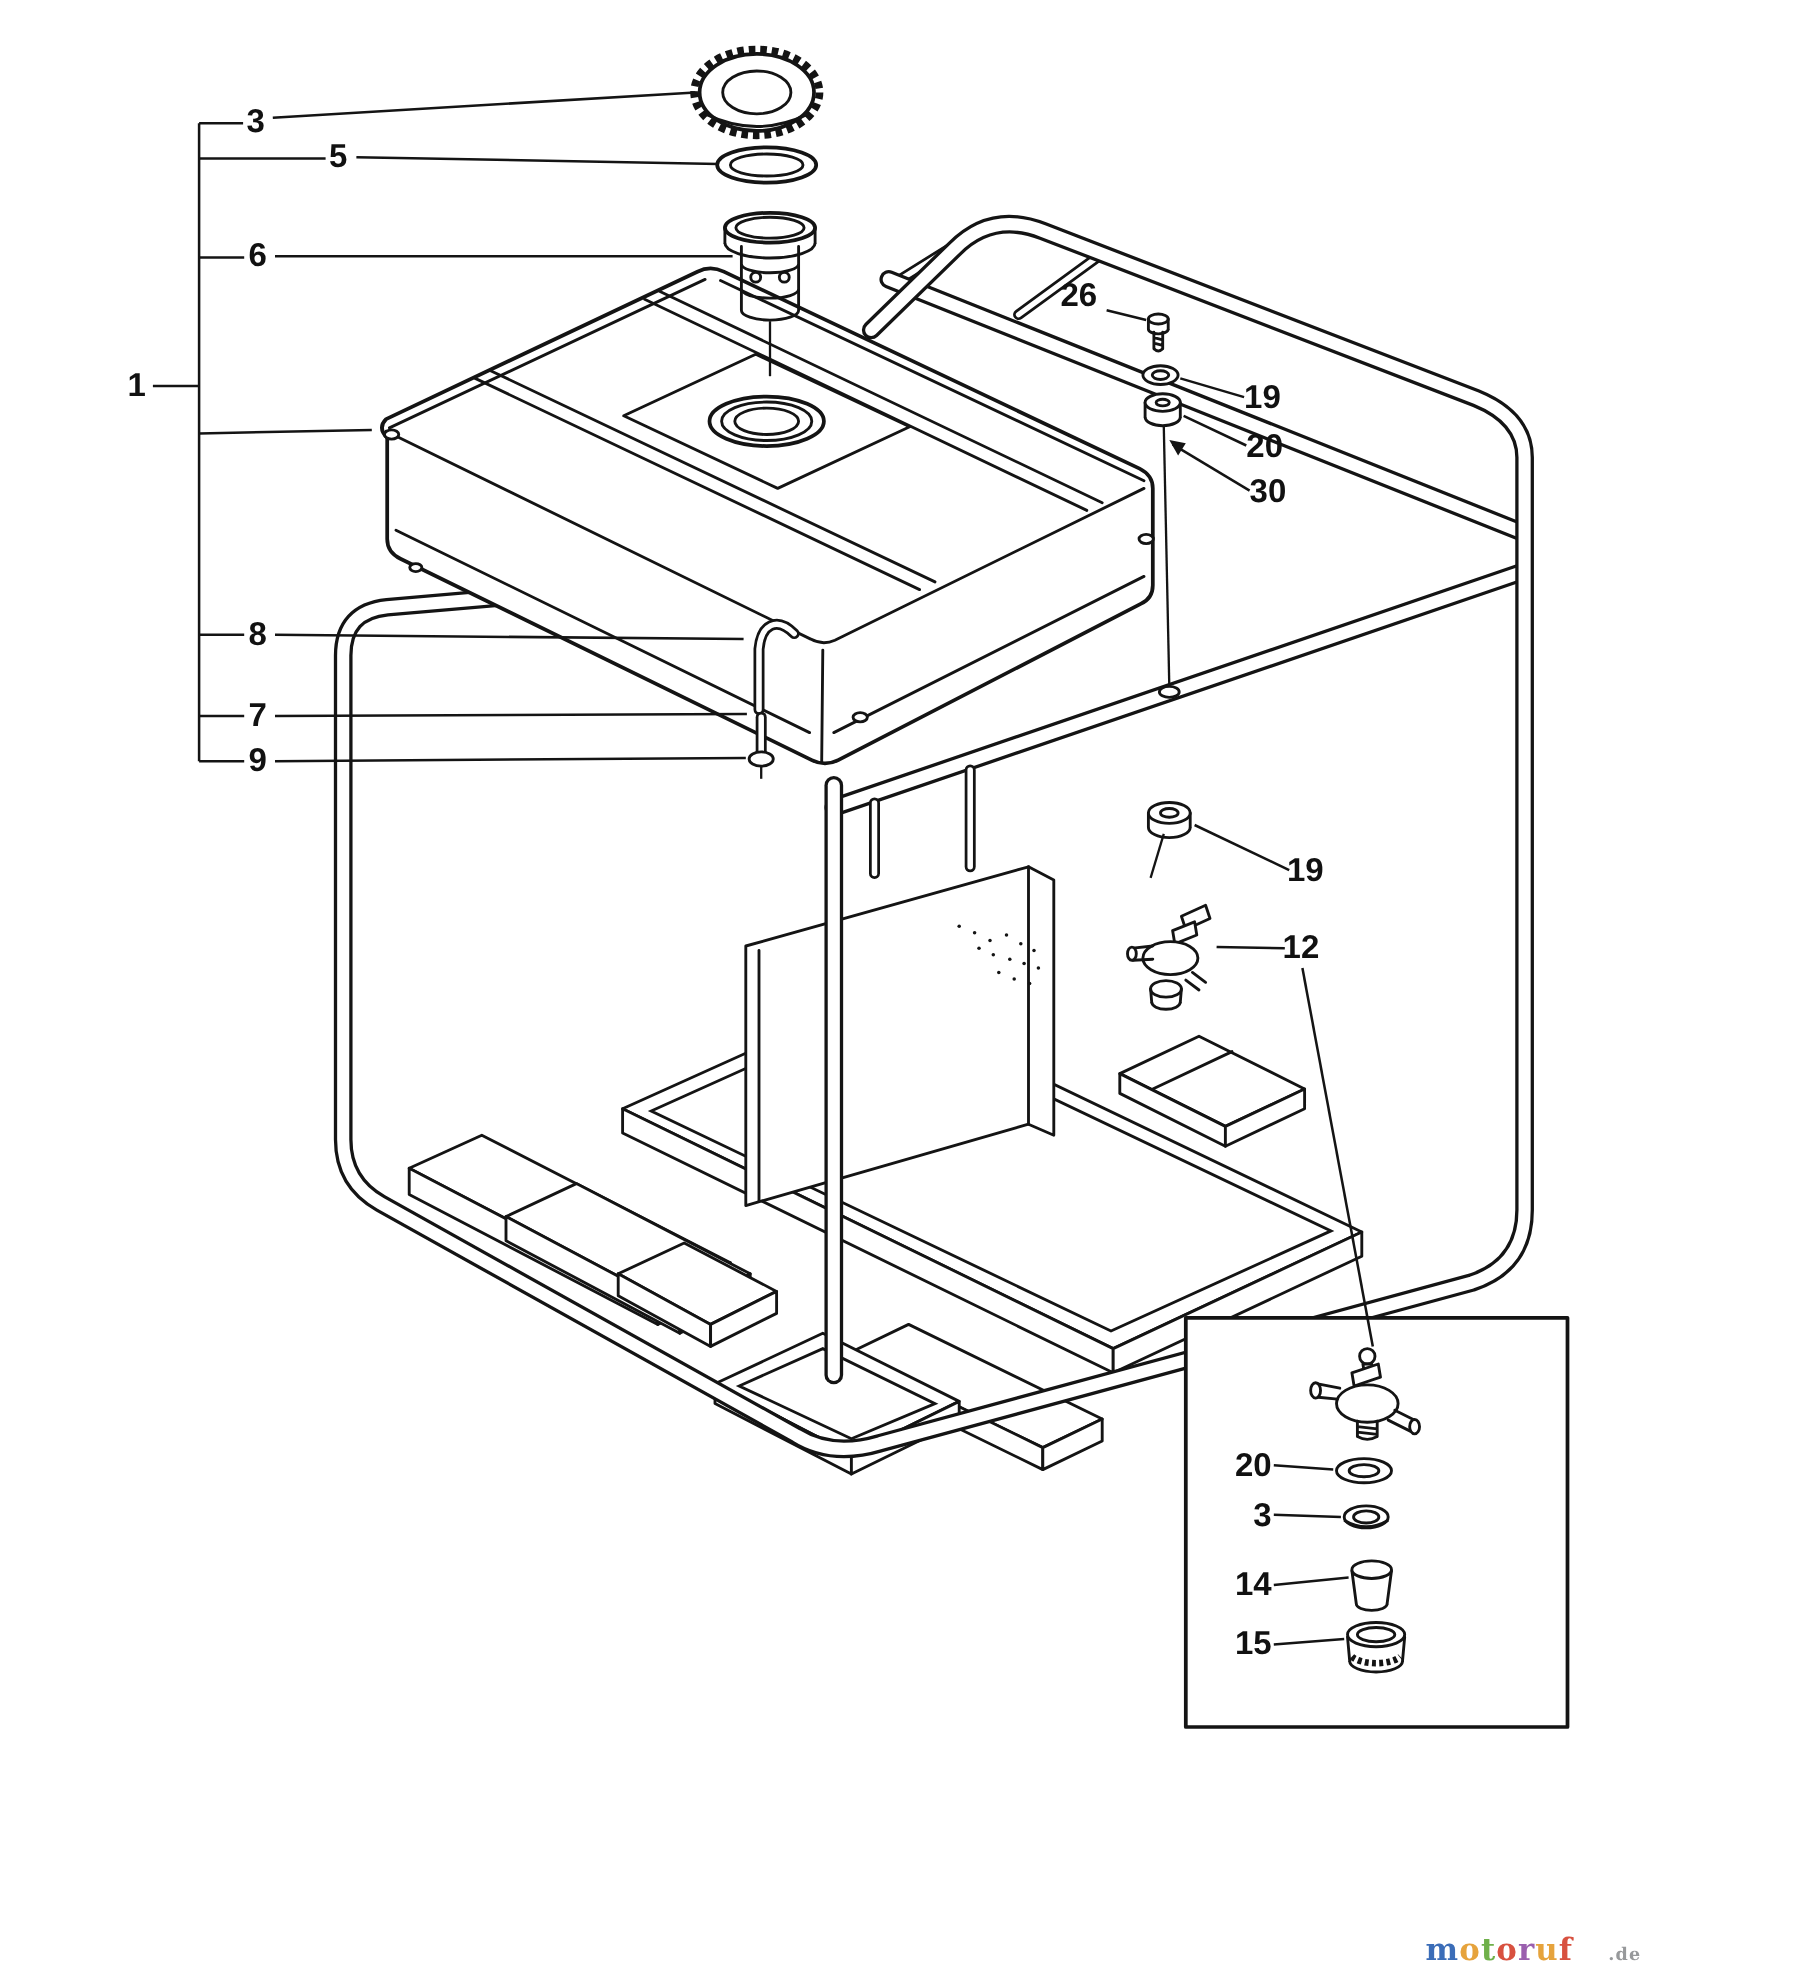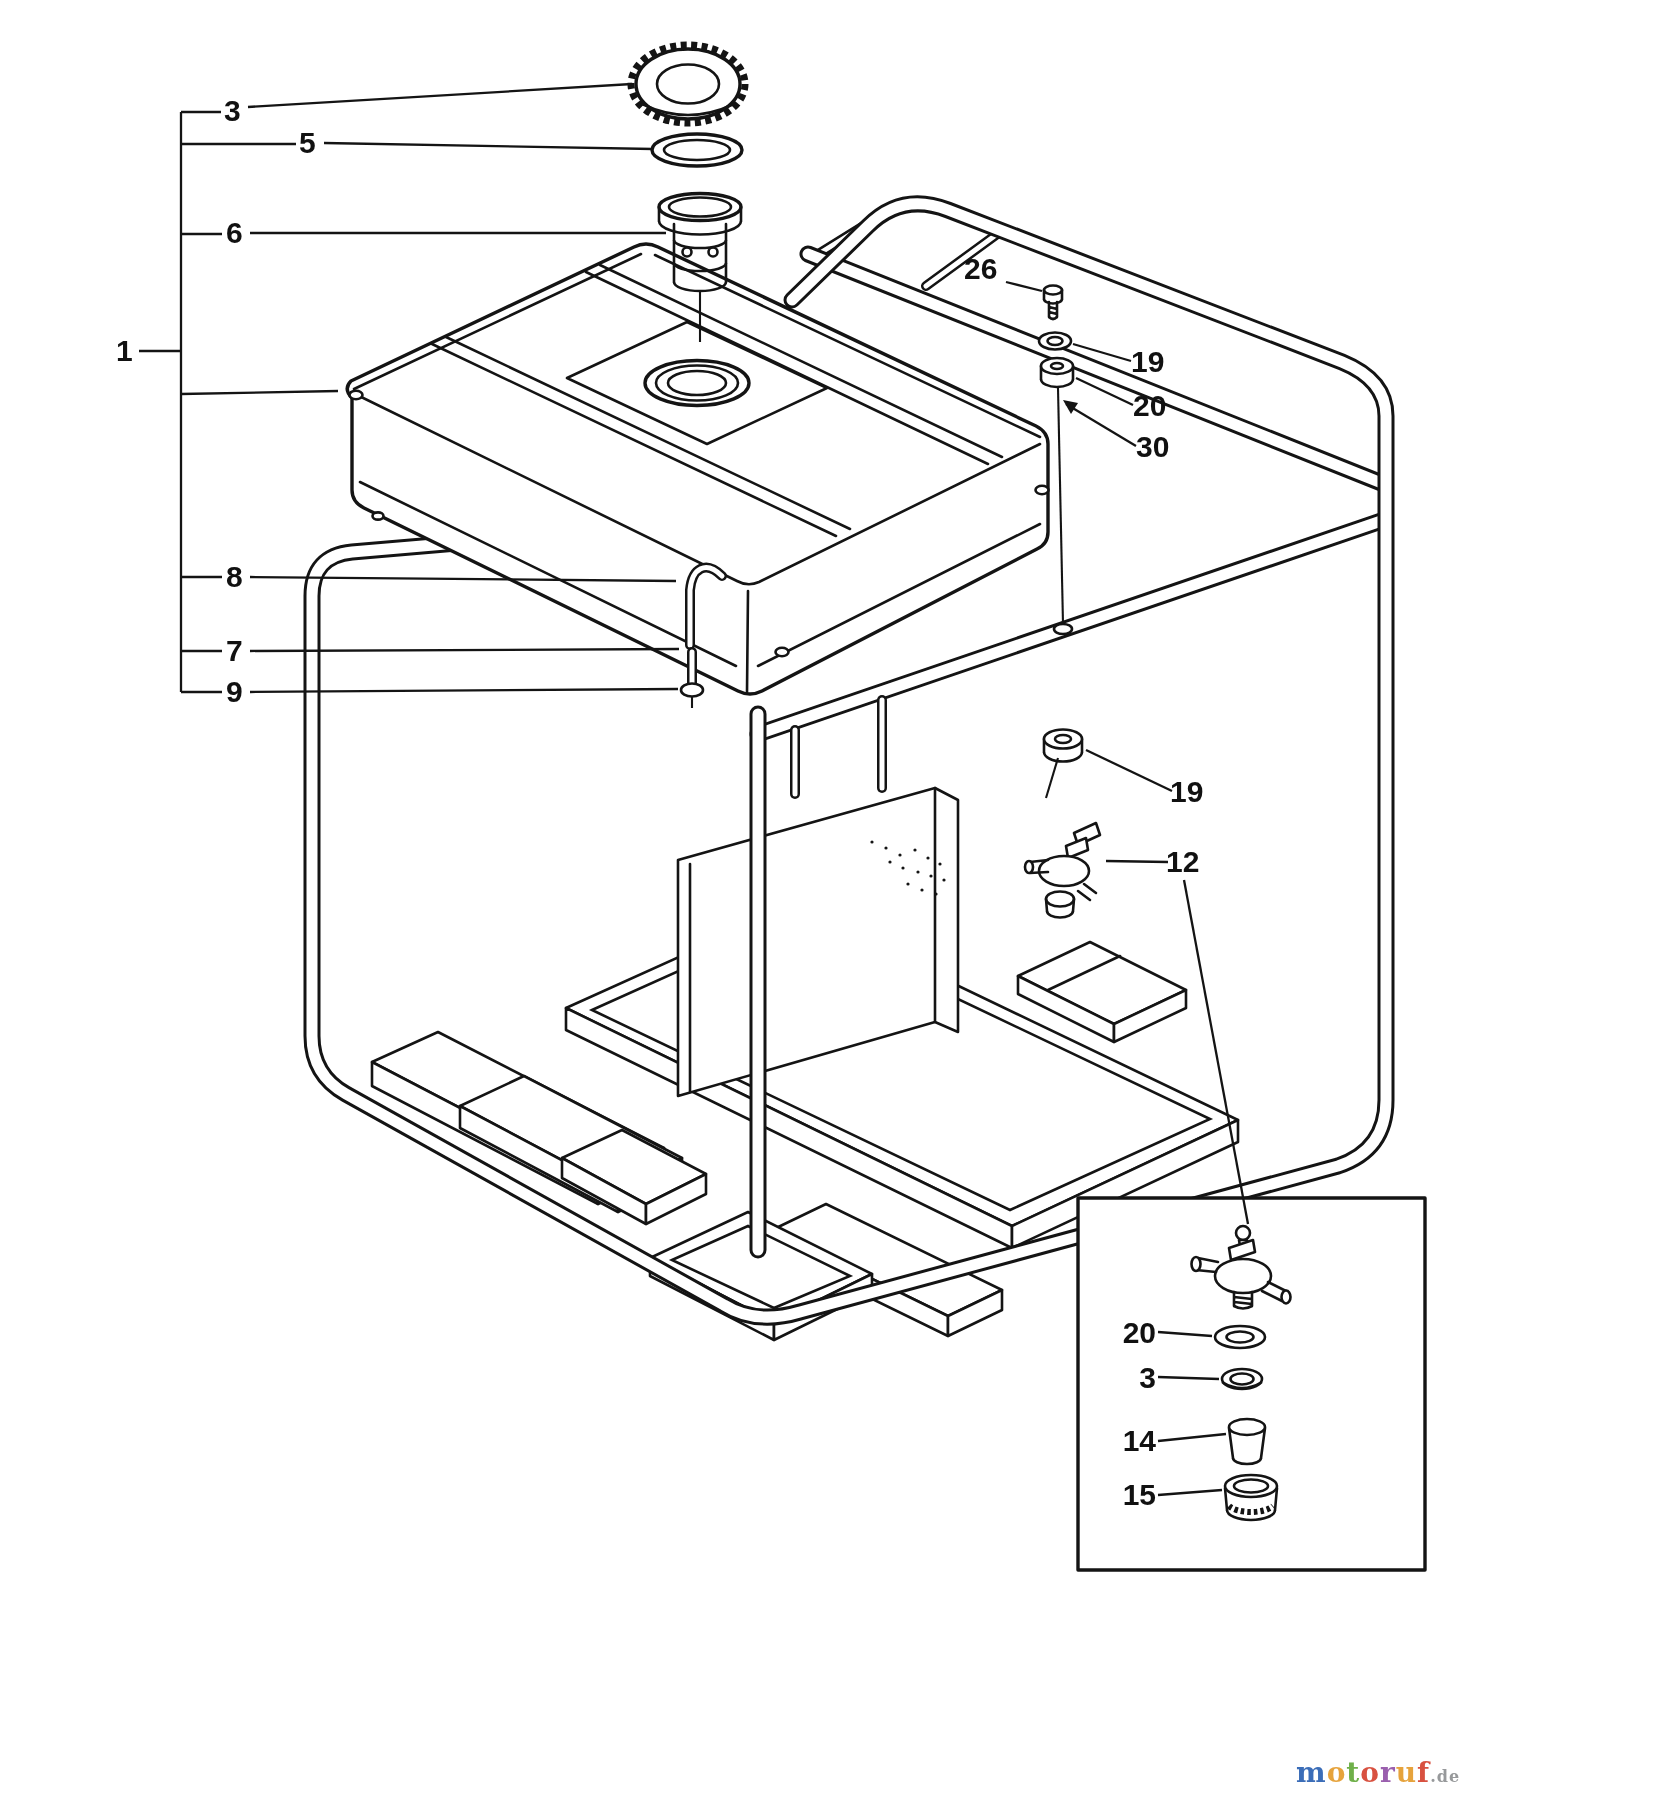--- a/index.html
+++ b/index.html
@@ -16,21 +16,21 @@
   .lnf{fill:none;stroke:#141414;stroke-width:2.6;}
   .wfill{fill:#ffffff;stroke:#141414;stroke-width:2.6;stroke-linejoin:round;}
   .wfill3{fill:#ffffff;stroke:#141414;stroke-width:3.4;stroke-linejoin:round;}
   .knurl{fill:none;stroke:#141414;stroke-width:7;stroke-dasharray:6 4.5;}
   .knurl2{fill:none;stroke:#141414;stroke-width:6;stroke-dasharray:3.5 3;}
   .leader{fill:none;stroke:#141414;stroke-width:2.3;}
   .callout{position:absolute;font:700 30px "Liberation Sans", sans-serif;color:#111;line-height:1;}
   .callout.rt{width:50px;text-align:right;}
   .watermark{position:absolute;left:1296px;top:1756px;font:700 28px "DejaVu Serif", serif;
              letter-spacing:1px;white-space:nowrap;}
-  .watermark .suffix{font-size:16px;font-weight:700;}
+  .watermark .suffix{font-size:16px;font-weight:700;margin-left:32px;}
 </style>
 </head>
 <body>
 
 <div class="stage">
 
 <svg width="1653" height="1800" viewBox="0 0 1653 1800">
   <defs>
     <path id="pOuter" d="M 792 300 L 868 226 Q 902 192 948 210 L 1342 362 Q 1386 380 1386 416 L 1386 1100 Q 1386 1150 1338 1166 L 800 1312 Q 756 1325 724 1305 L 346 1094 Q 312 1075 312 1036 L 312 596 Q 312 556 352 552 L 702 522"></path>
     <path id="pInnerRear" d="M 808 254 L 1384 484"></path>

